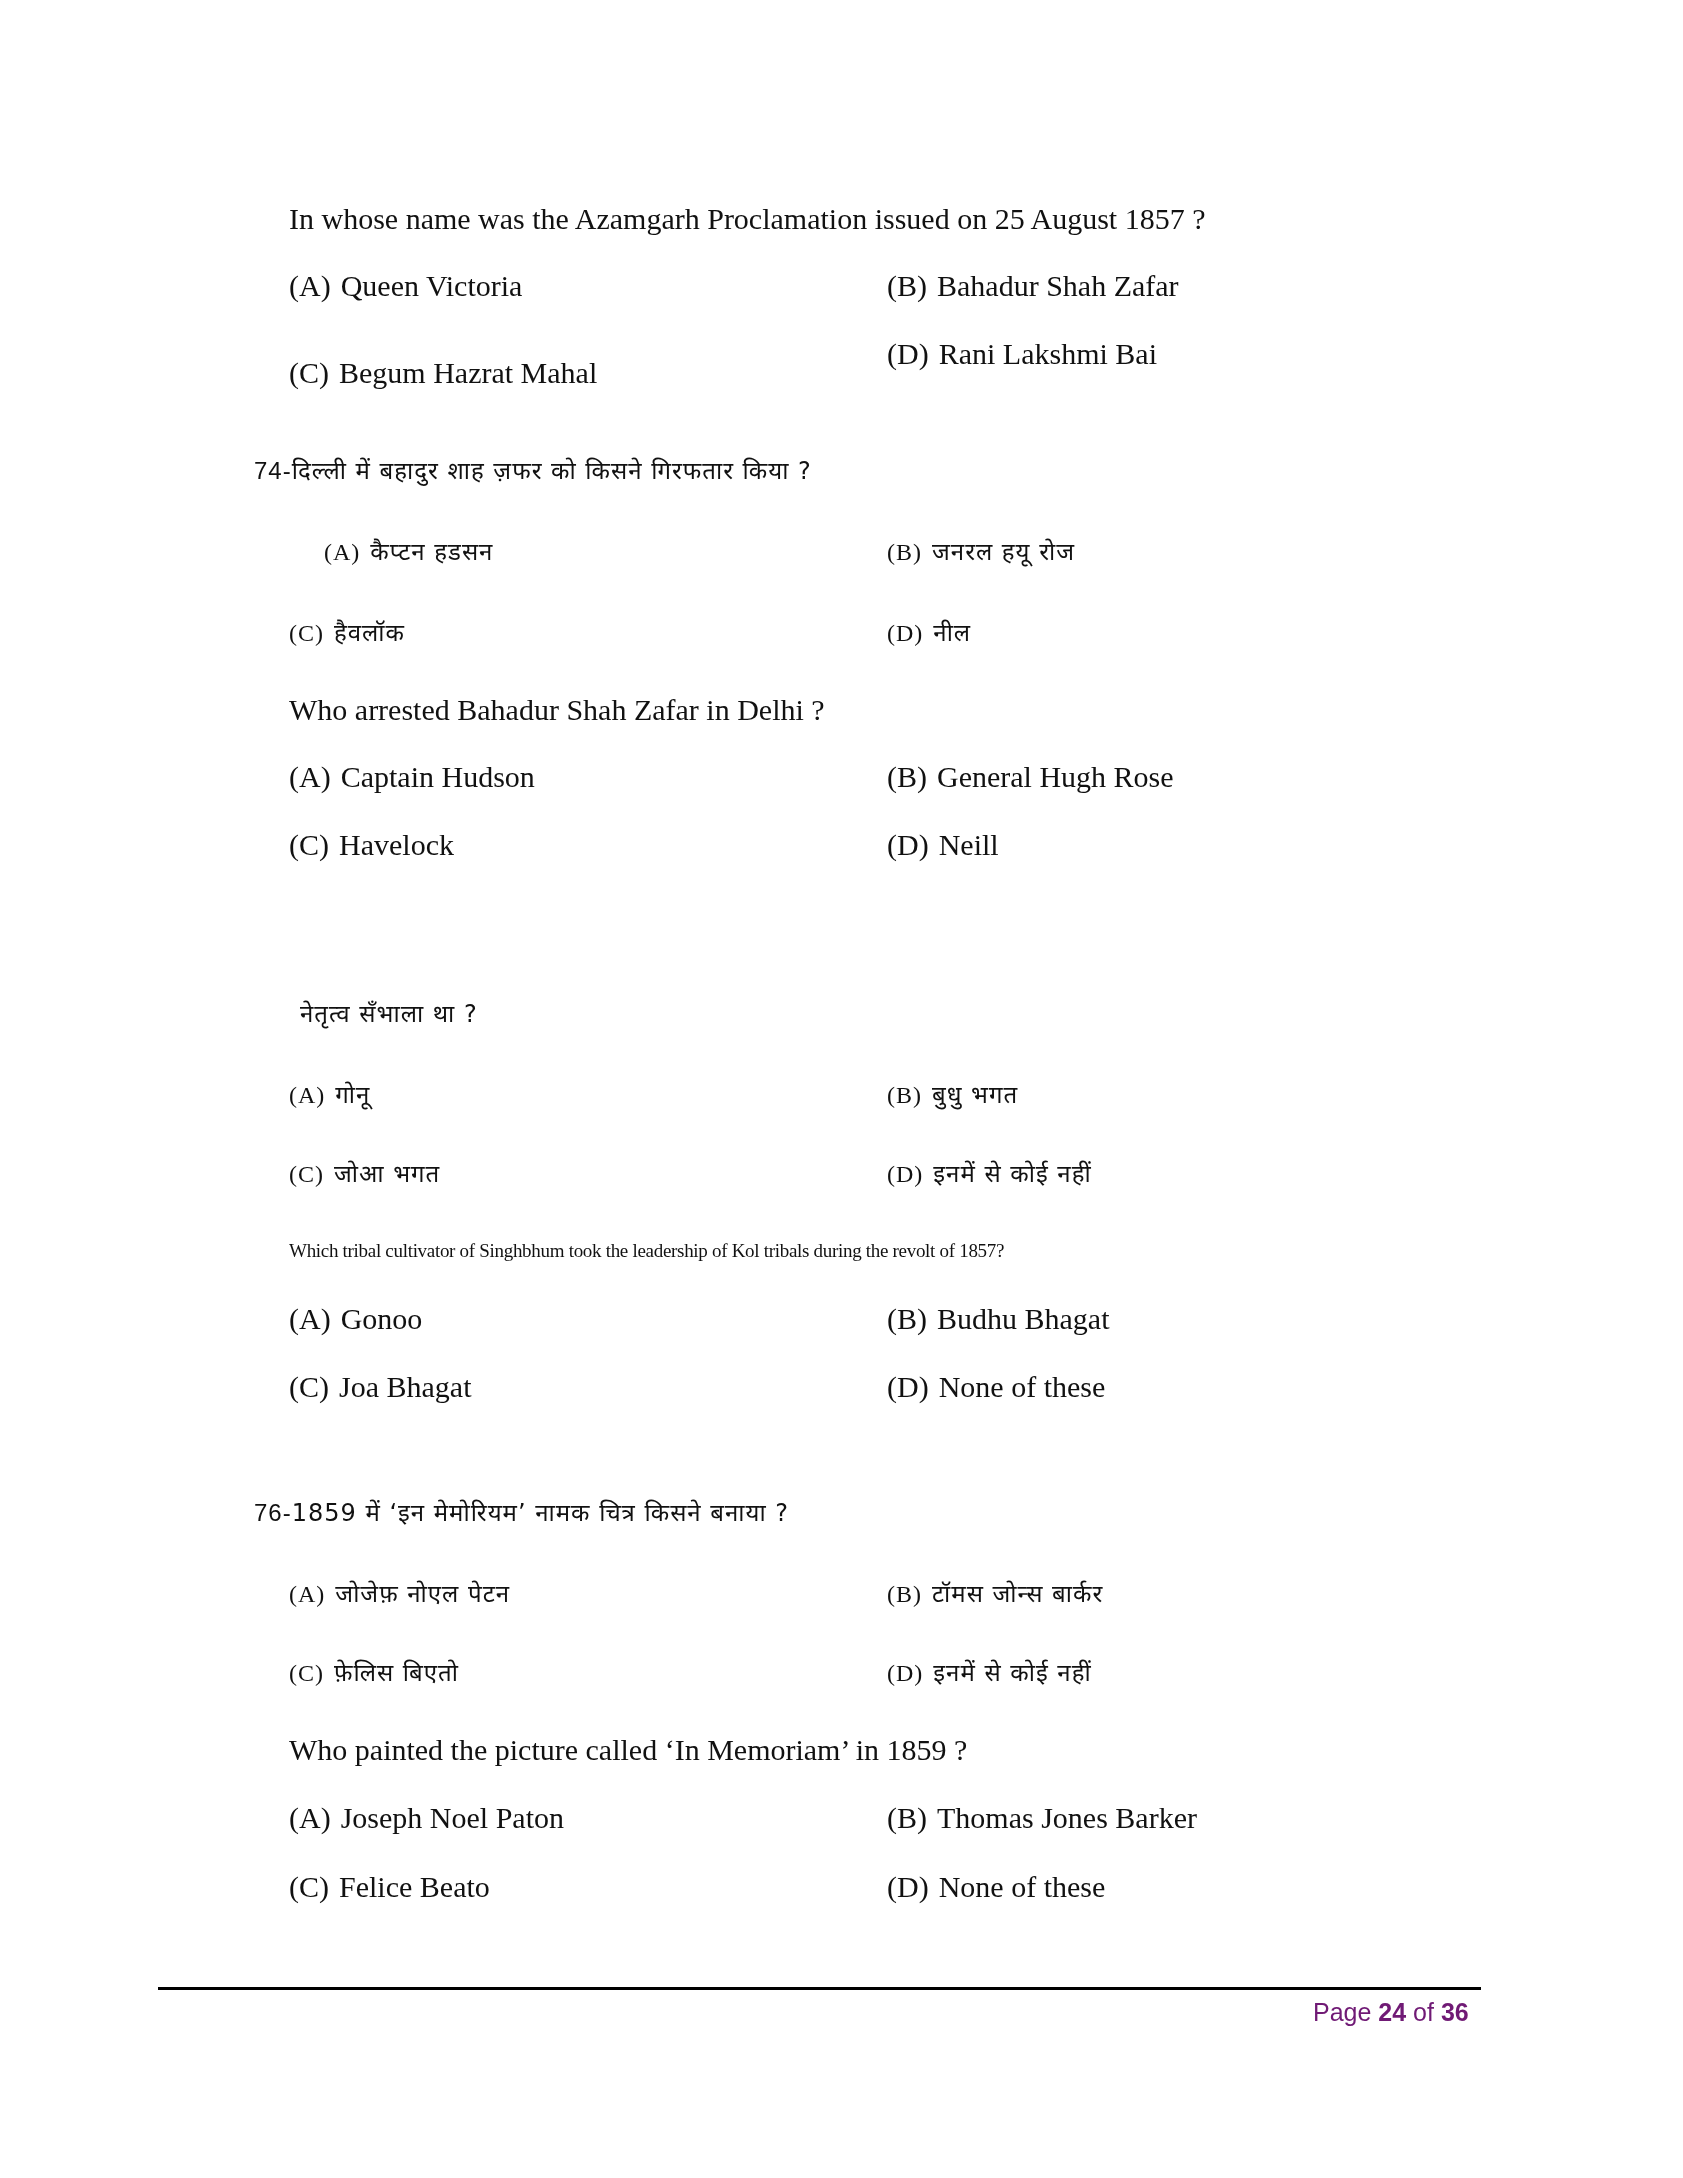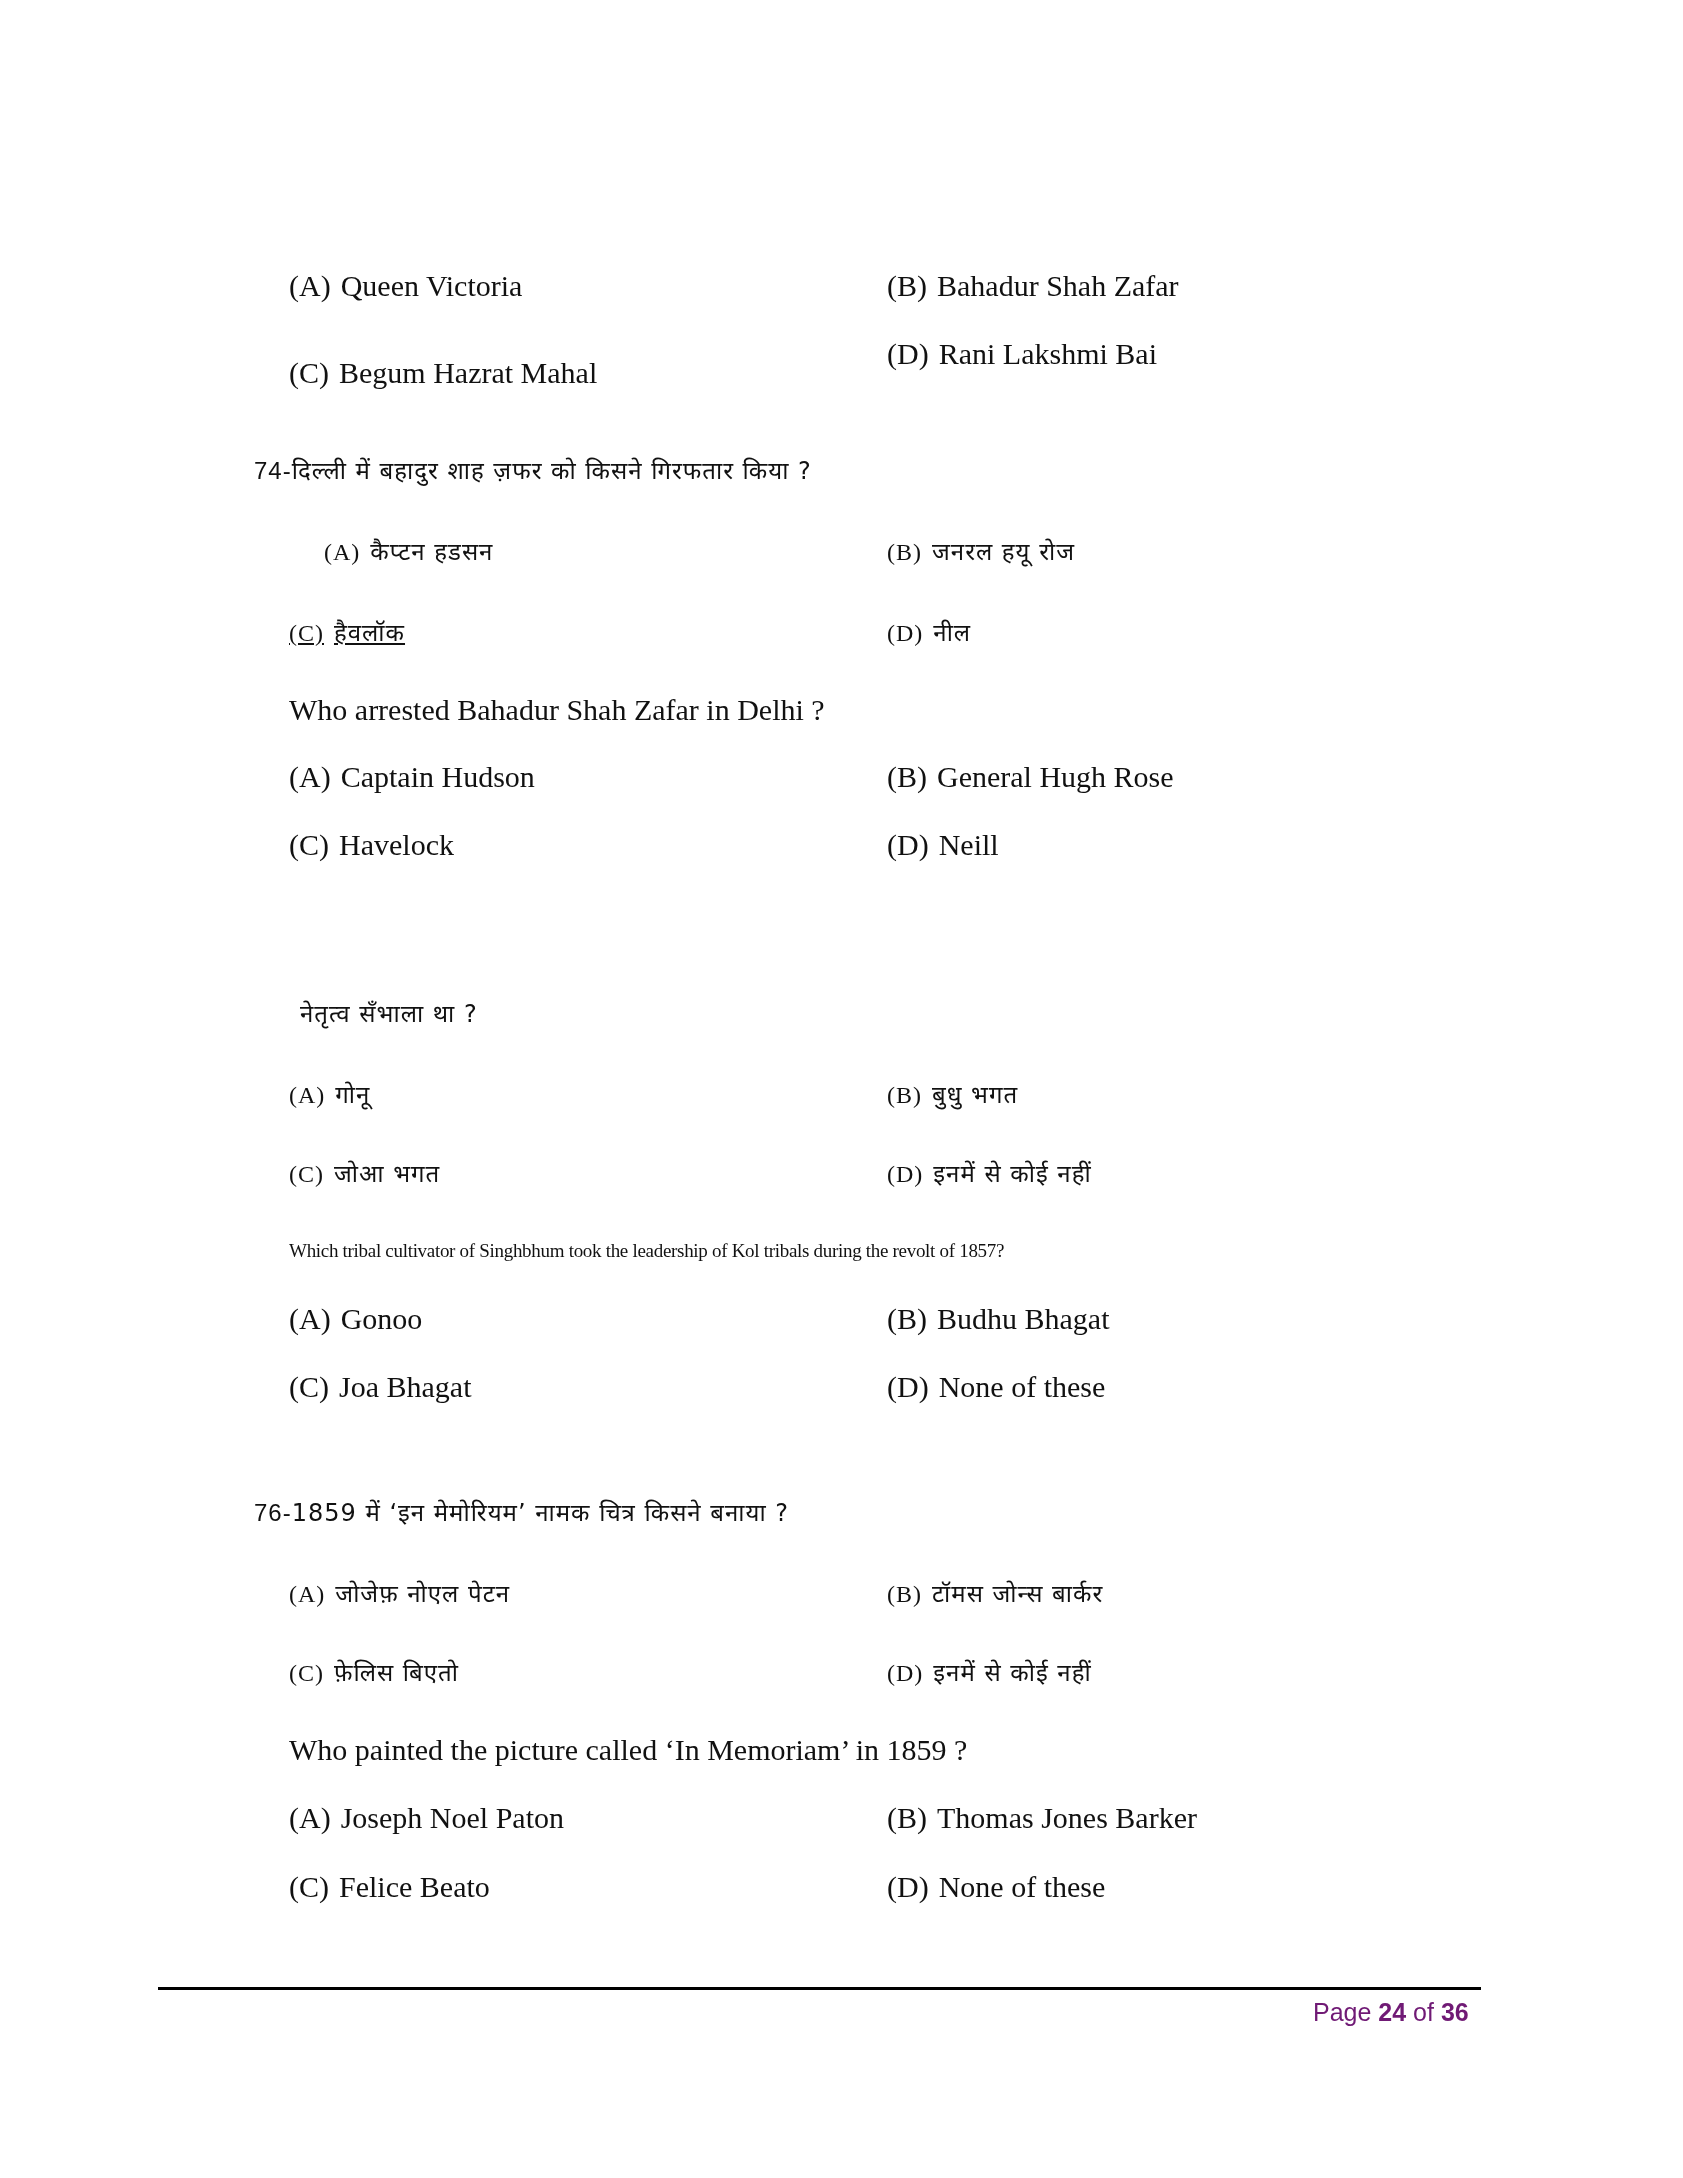--- a/index.html
+++ b/index.html
@@ -11,29 +11,30 @@
   .qnum { font-family: "Liberation Sans", sans-serif; }
   .rule { position: absolute; left: 158px; top: 1987px; width: 1323px; height: 3px; background: #000000; }
   .footer { position: absolute; left: 1313px; top: 1994px; font-family: "Liberation Sans", "DejaVu Sans", sans-serif; font-size: 25px; line-height: 36px; color: #701a75; white-space: nowrap; }
   .footer b { font-weight: bold; }
 </style>
 </head>
 <body>
 
 <div class="page">
 
+  <div class="line" style="left:289px; top:219px;">In whose name was the Azamgarh Proclamation issued on 25 August 1857 ?</div>
   <div class="line" style="left:289px; top:286px;"><span class="opt-label">(A)</span><span>Queen Victoria</span></div>
   <div class="line" style="left:887px; top:286px;"><span class="opt-label">(B)</span><span>Bahadur Shah Zafar</span></div>
   <div class="line" style="left:289px; top:354px;margin-top:19px;"><span class="opt-label">(C)</span><span>Begum Hazrat Mahal</span></div>
   <div class="line" style="left:887px; top:354px;"><span class="opt-label">(D)</span><span>Rani Lakshmi Bai</span></div>
 
   <div class="line hi" style="left:254px; top:471px;"><span class="qnum">74-</span><span>दिल्ली में बहादुर शाह ज़फर को किसने गिरफतार किया ?</span></div>
   <div class="line hi" style="left:289px; top:552px;margin-left:35px;"><span class="opt-label">(A)</span><span>कैप्टन हडसन</span></div>
   <div class="line hi" style="left:887px; top:552px;"><span class="opt-label">(B)</span><span>जनरल हयू रोज</span></div>
-  <div class="line hi" style="left:289px; top:633px;text-decoration:underline;"><span class="opt-label">(C)</span><span>हैवलॉक</span></div>
+  <div class="line hi" style="left:289px; top:633px;"><span class="opt-label">(C)</span><span>हैवलॉक</span></div>
   <div class="line hi" style="left:887px; top:633px;"><span class="opt-label">(D)</span><span>नील</span></div>
 
   <div class="line" style="left:289px; top:710px;">Who arrested Bahadur Shah Zafar in Delhi ?</div>
   <div class="line" style="left:289px; top:777px;"><span class="opt-label">(A)</span><span>Captain Hudson</span></div>
   <div class="line" style="left:887px; top:777px;"><span class="opt-label">(B)</span><span>General Hugh Rose</span></div>
   <div class="line" style="left:289px; top:845px;"><span class="opt-label">(C)</span><span>Havelock</span></div>
   <div class="line" style="left:887px; top:845px;"><span class="opt-label">(D)</span><span>Neill</span></div>
 
   <div class="line hi" style="left:300px; top:1014px;">नेतृत्व सँभाला था ?</div>
   <div class="line hi" style="left:289px; top:1095px;"><span class="opt-label">(A)</span><span>गोनू</span></div>

